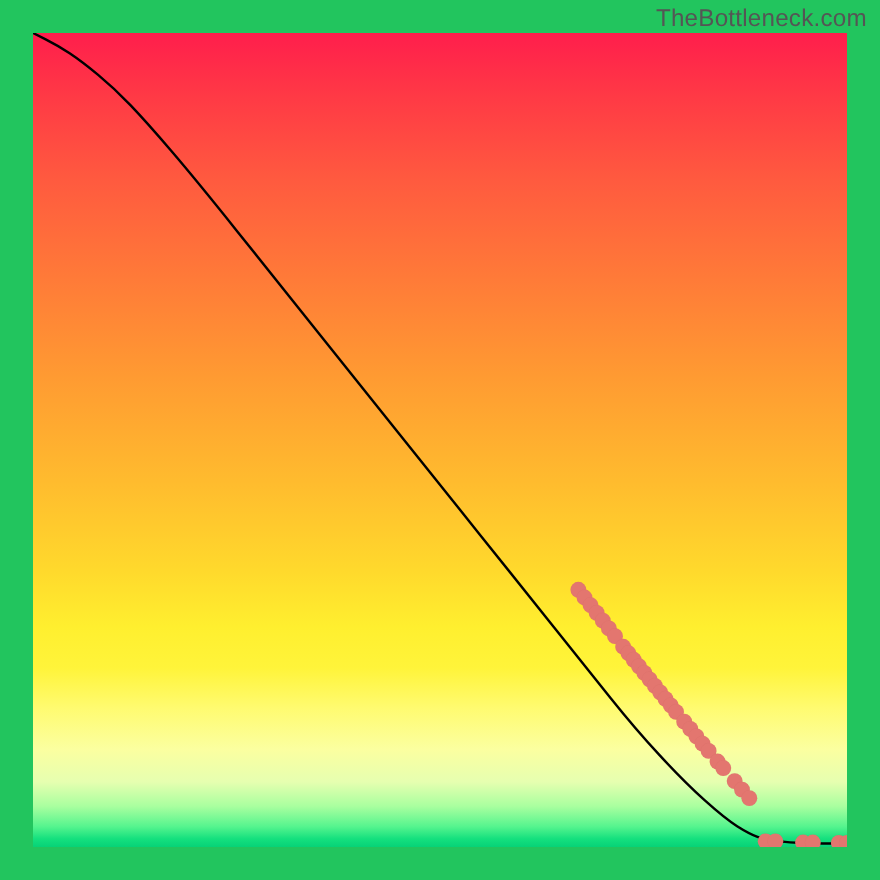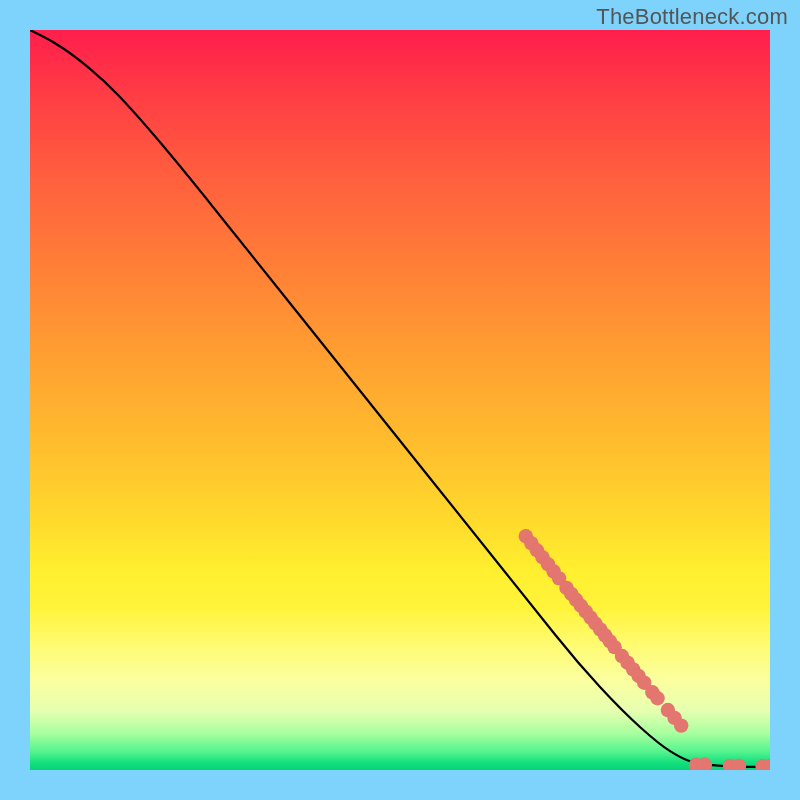--- a/index.html
+++ b/index.html
@@ -8,21 +8,21 @@
     width: 800px;
     height: 800px;
     overflow: hidden;
     background: #000;
     font-family: Arial, Helvetica, sans-serif;
   }
   .frame {
     position: relative;
     width: 800px;
     height: 800px;
-    background: #7dd3fc;
+    background: #22c55e;
   }
   .watermark {
     position: absolute;
     top: 4px;
     right: 12px;
     color: #555;
     font-size: 22px;
     font-weight: 400;
     letter-spacing: 0.2px;
     user-select: none;

